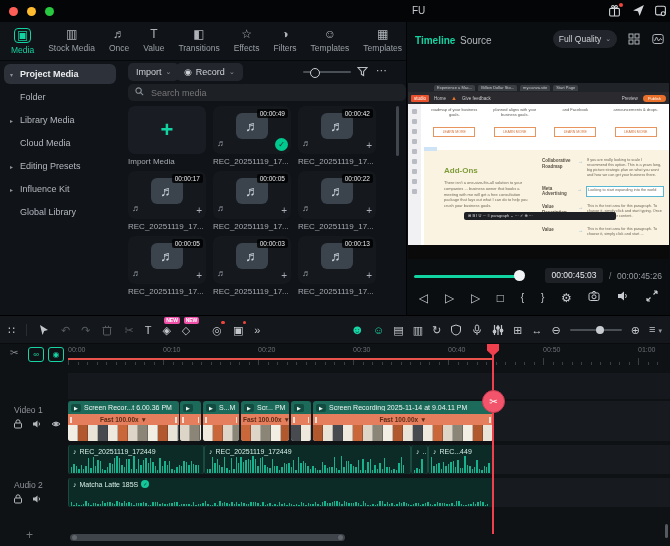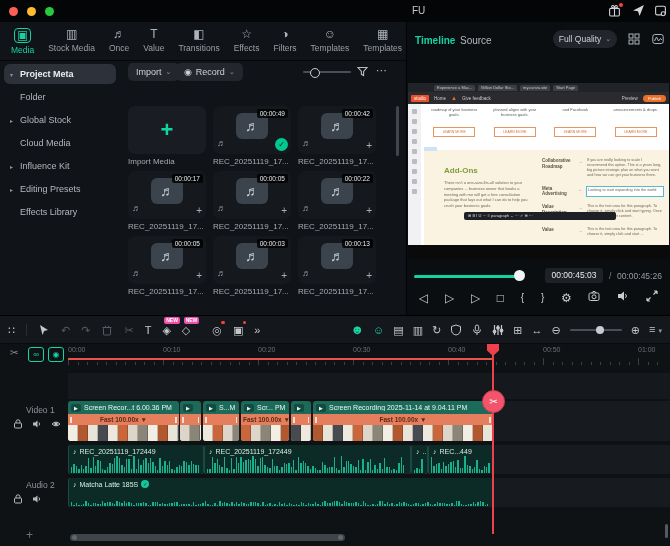--- a/index.html
+++ b/index.html
@@ -122,21 +122,21 @@
   .ruler-tool{position:absolute;top:3px;font-size:10px;cursor:pointer;}
   .tool-box{width:14px;height:13px;border:1px solid #17d4a4;border-radius:3px;color:#17d4a4;font-size:8px;text-align:center;line-height:13px;}
   .tick-label{position:absolute;top:2px;font-size:7px;color:#6b7076;}
   .ruler-ticks i{position:absolute;bottom:3px;width:1px;background:#3a3f45;}
   .ruler-redline{position:absolute;left:68px;top:14px;width:426px;height:2px;background:#e8544c;}
 
   
   .empty-band{position:absolute;left:68px;top:57px;width:602px;height:26px;background:#15181c;}
   .lane-bg{position:absolute;left:68px;width:602px;background:#171a1f;}
   .track-head{position:absolute;left:0;width:66px;}
-  .th-name{font-size:8.5px;color:#8f949a;padding-left:20px;margin-left:6px;}
+  .th-name{font-size:8.5px;color:#8f949a;padding-left:14px;}
   .th-icons{display:flex;gap:9px;padding-left:13px;margin-top:4px;color:#b5b9be;}
   .th-icons svg{width:10px;height:10px;}
 
   .lane{position:absolute;left:0;width:670px;}
   .vclip{position:absolute;top:0;height:40px;border-radius:3px;overflow:hidden;cursor:pointer;}
   .vc-head{height:13px;background:#1b6a5a;display:flex;align-items:center;gap:3px;padding:0 3px;}
   .vc-play{width:10px;height:8px;background:#124b40;color:#e8f4ef;font-size:5px;text-align:center;line-height:8px;border-radius:2px;flex:0 0 auto;}
   .vc-title{font-size:7px;color:#eef5f2;white-space:nowrap;overflow:hidden;}
   .vc-speed{height:11px;background:#e57e5c;display:flex;align-items:center;justify-content:space-between;padding:0 2px;}
   .sp-mark{width:1.5px;height:6px;background:rgba(255,255,255,.75);}
@@ -241,51 +241,51 @@
           <span class="nt-icon">▦</span>
           <span class="nt-label">Templates</span>
         </div>
       </div>
     <div class="tabbar-sep"></div>
 
     <div class="sidebar">
 
         <div class="side-item active">
           <span class="chev">▾</span>
-          <span>Project Meta</span>
+          <span>Project Media</span>
         </div>
 
         <div class="side-item">
           <span class="chev"></span>
           <span>Folder</span>
         </div>
 
         <div class="side-item">
           <span class="chev">▸</span>
-          <span>Global Stock</span>
+          <span>Library Media</span>
         </div>
 
         <div class="side-item">
           <span class="chev"></span>
           <span>Cloud Media</span>
         </div>
 
         <div class="side-item">
           <span class="chev">▸</span>
-          <span>Influence Kit</span>
+          <span>Editing Presets</span>
         </div>
 
         <div class="side-item">
           <span class="chev">▸</span>
-          <span>Editing Presets</span>
+          <span>Influence Kit</span>
         </div>
 
         <div class="side-item">
           <span class="chev"></span>
-          <span>Effects Library</span>
+          <span>Global Library</span>
         </div>
       </div>
 
     <div class="btn" style="left:128px;top:41px">
       <span>Import</span>
         <span class="caret">⌄</span>
     </div>
     <div class="btn" style="left:176px;top:41px">
       <span>◉</span>
       <span>Record</span>
@@ -294,20 +294,29 @@
     <div class="mini-slider" style="left:303px;top:49px;width:48px">
       <span class="mini-knob" style="left:7px"></span>
     </div>
     <span class="abs funnel" style="left:357px;top:44px">
       <svg viewBox="0 0 11 11" fill="none" stroke="#b9bdc2" stroke-width="1.1">
           <path d="M1 1.5 h9 l-3.4 4 v4 l-2.2 -1.2 v-2.8 z"></path>
         </svg>
     </span>
     <span class="abs" style="left:376px;top:42px;font-size:11px;color:#b9bdc2">⋯</span>
 
+    <div class="search-bar">
+      <span>
+        <svg width="9" height="9" viewBox="0 0 10 10" fill="none" stroke="#8a9097" stroke-width="1.2">
+            <circle cx="4" cy="4" r="3"></circle>
+            <line x1="6.3" y1="6.3" x2="9" y2="9"></line>
+          </svg>
+      </span>
+      <input placeholder="Search media" style="">
+    </div>
 
     <div class="media-grid">
       <div class="tile">
         <div class="thumb import-thumb">
             <span class="import-plus">+</span>
           </div>
         <div class="tile-label">Import Media</div>
       </div>
 
         <div class="tile">

